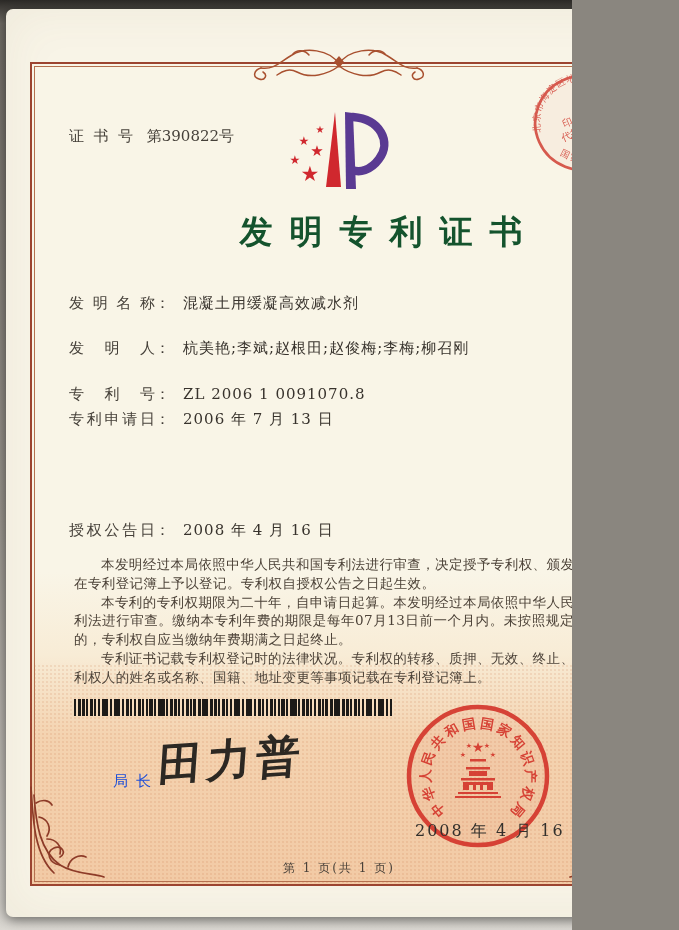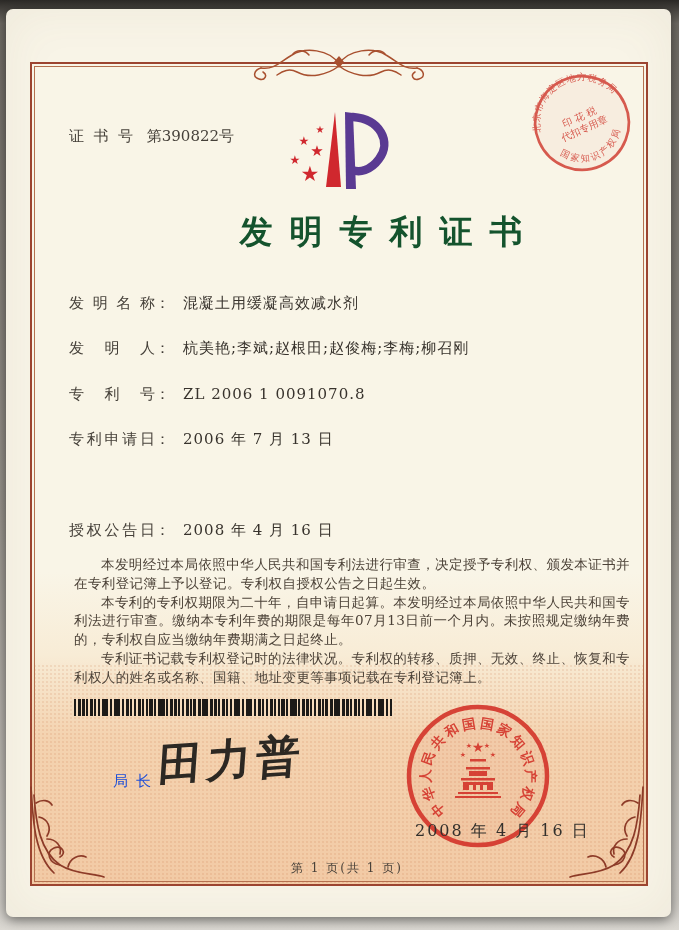--- a/index.html
+++ b/index.html
@@ -1,16 +1,16 @@
 <!DOCTYPE html>
 <html><head>
 <meta charset="utf-8">
 <style>
   html,body{margin:0;padding:0;background:#8a867f;}
-  .stage{position:relative;width:679px;height:930px;overflow:hidden;
+  .stage{position:relative;width:572px;height:930px;overflow:hidden;
     background:linear-gradient(180deg,#2b2926 0%,#6f6b64 2.5%,#98948c 55%,#cdcac4 97%,#dcd9d3 100%);
     font-family:"DejaVu Serif",serif;}
   .paper{position:absolute;left:6px;top:9px;width:665px;height:908px;background:#f8f4e7;
     border-radius:7px;box-shadow:0 3px 12px rgba(0,0,0,.5), inset 0 0 50px rgba(120,100,70,.07);}
   .frame{position:absolute;left:24px;top:53px;width:618px;height:824px;border:2px solid #9c4430;
     box-sizing:border-box;
     background:linear-gradient(180deg,#f9f5e7 0%,#f9f5e7 62%,#f8ecd6 72%,#f4d3b0 82%,#f2caa5 100%);}
   .frame-inner{position:absolute;inset:2px;border:1px solid #b4704f;}
   .texture{position:absolute;left:27px;top:655px;width:612px;height:219px;
     background-image:radial-gradient(rgba(196,106,62,.28) 1px, rgba(0,0,0,0) 1.2px);
@@ -31,21 +31,21 @@
      repeating-linear-gradient(90deg,#1c1a18 0 2px,rgba(0,0,0,0) 2px 4px),
      repeating-linear-gradient(90deg,#1c1a18 0 1px,rgba(0,0,0,0) 1px 6px),
      repeating-linear-gradient(90deg,rgba(0,0,0,0) 0 9px,#1c1a18 9px 11px);}
   .director{position:absolute;left:107px;top:763px;font-size:15px;letter-spacing:8px;color:#1d4ed8;}
   .signature{position:absolute;left:152px;top:722px;font-size:44px;font-weight:600;color:#2c2823;
     letter-spacing:5px;transform:rotate(-4deg) skewX(-8deg);white-space:nowrap;}
   .seal{position:absolute;left:397px;top:692px;width:150px;height:150px;opacity:.92;}
   .issue-date{position:absolute;left:409px;top:812px;font-size:16px;letter-spacing:2px;
     color:#33302c;white-space:nowrap;z-index:5;}
   .footer{position:absolute;left:24px;top:851px;width:618px;text-align:center;
-    font-size:12px;letter-spacing:2px;color:#4a423a;margin-left:8px;}
+    font-size:12px;letter-spacing:2px;color:#4a423a;}
   .tax-stamp{position:absolute;left:524px;top:62px;width:104px;height:104px;
     transform:rotate(-24deg);opacity:.88;}
   .logo{position:absolute;left:273px;top:94px;width:118px;height:96px;}
   .ornament{position:absolute;left:203px;top:34px;width:260px;height:42px;}
   .corner{position:absolute;width:86px;height:102px;top:770px;}
   .corner.left{left:20px;}
   .corner.right{left:556px;transform:scaleX(-1);}
   svg text{font-family:"DejaVu Serif",serif;}
 </style>
 </head>
@@ -134,21 +134,21 @@
 
     <div class="row" style="top:330px">
       <span class="f-label">发明人</span><span class="f-colon">：</span><span class="f-value">杭美艳;李斌;赵根田;赵俊梅;李梅;柳召刚</span>
     </div>
     <div class="row" style="top:285px">
       <span class="f-label">发明名称</span><span class="f-colon">：</span><span class="f-value">混凝土用缓凝高效减水剂</span>
     </div>
     <div class="row" style="top:376px">
       <span class="f-label">专利号</span><span class="f-colon">：</span><span class="f-value">ZL 2006 1 0091070.8</span>
     </div>
-    <div class="row" style="top:421px">
+    <div class="row" style="top:401px">
       <span class="f-label">专利申请日</span><span class="f-colon">：</span><span class="f-value">2006 年 7 月 13 日</span>
     </div>
     <div class="row" style="top:512px">
       <span class="f-label">授权公告日</span><span class="f-colon">：</span><span class="f-value">2008 年 4 月 16 日</span>
     </div>
 
     <div class="body-text">
       <p>本发明经过本局依照中华人民共和国专利法进行审查，决定授予专利权、颁发本证书并在专利登记簿上予以登记。专利权自授权公告之日起生效。</p>
       <p>本专利的专利权期限为二十年，自申请日起算。本发明经过本局依照中华人民共和国专利法进行审查。缴纳本专利年费的期限是每年07月13日前一个月内。未按照规定缴纳年费的，专利权自应当缴纳年费期满之日起终止。</p>
       <p>专利证书记载专利权登记时的法律状况。专利权的转移、质押、无效、终止、恢复和专利权人的姓名或名称、国籍、地址变更等事项记载在专利登记簿上。</p>

